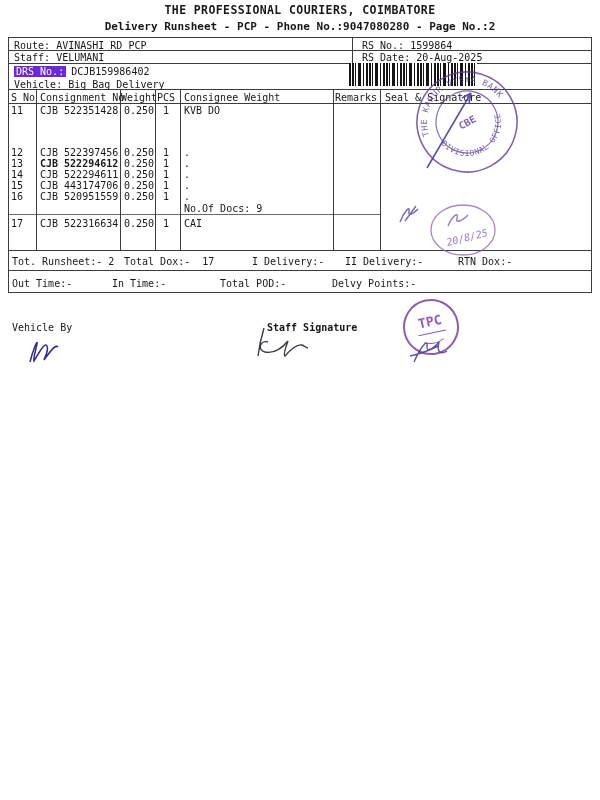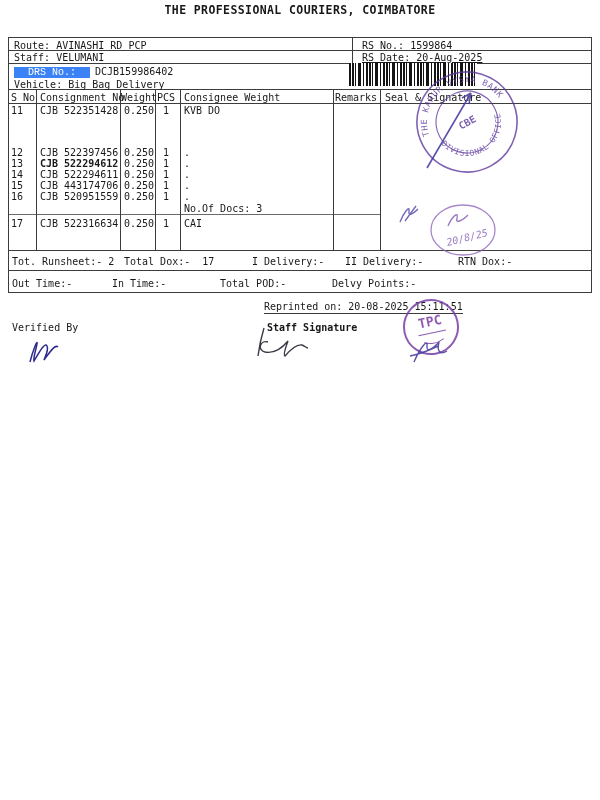--- a/index.html
+++ b/index.html
@@ -10,56 +10,57 @@
     color:#181818; overflow:hidden;
   }
   .t { position:absolute; font-size:10px; line-height:11px; white-space:pre; }
   .bold { font-weight:bold; }
   .center { left:0; width:100%; text-align:center; }
   .title { top:5px; font-size:11.5px; letter-spacing:.4px; }
   .subtitle { top:21px; font-size:11px; }
   .hl { position:absolute; height:0; border-top:1px solid #3c3c3c; }
   .hl.light { border-top-color:#6a6a6a; }
   .vl { position:absolute; width:0; border-left:1px solid #3c3c3c; }
-  .inv { background:#3b82f6; color:#fff; padding:0 14px;font-family:Liberation Mono, monospace; }
+  .inv { background:#6d28d9; color:#fff; padding:0 2px; }
   .drsval { margin-left:5px; }
   .barcode {
     position:absolute; left:349px; top:63px; width:128px; height:23px;
     background:repeating-linear-gradient(90deg,
       #141414 0 2px, #fff 2px 3px, #141414 3px 5px, #fff 5px 6px,
       #141414 6px 7px, #fff 7px 9px, #141414 9px 12px, #fff 12px 14px,
       #141414 14px 15px, #fff 15px 17px);
   }
   .ul { border-bottom:1px solid #3c3c3c; padding-bottom:1px; }
   .overlay { position:absolute; left:0; top:0; pointer-events:none; }
 </style>
 </head>
 <body>
 
 <div class="sheet">
 
   <div class="t center title bold">THE PROFESSIONAL COURIERS, COIMBATORE</div>
+  <div class="t center subtitle bold">Delivery Runsheet - PCP - Phone No.:9047080280 - Page No.:2</div>
 
   <div class="hl" style="left:8px; top:37px; width:584px;"></div>
   <div class="hl" style="left:8px; top:50px; width:584px;"></div>
   <div class="hl" style="left:8px; top:63px; width:584px;"></div>
   <div class="hl" style="left:8px; top:89px; width:584px;"></div>
   <div class="hl" style="left:8px; top:103px; width:584px;"></div>
   <div class="hl light" style="left:8px; top:214px; width:372px;"></div>
   <div class="hl" style="left:8px; top:250px; width:584px;"></div>
   <div class="hl" style="left:8px; top:270px; width:584px;"></div>
   <div class="hl" style="left:8px; top:292px; width:584px;"></div>
   <div class="vl" style="left:8px; top:37px; height:255px;"></div>
   <div class="vl" style="left:591px; top:37px; height:255px;"></div>
   <div class="vl" style="left:352px; top:37px; height:26px;"></div>
 
   <div class="t" style="left:14px; top:40px;">Route: AVINASHI RD PCP</div>
   <div class="t" style="left:362px; top:40px;">RS No.: 1599864</div>
   <div class="t" style="left:14px; top:52px;">Staff: VELUMANI</div>
-  <div class="t" style="left:362px; top:52px;text-decoration:underline;">RS Date: 20-Aug-2025</div>
+  <div class="t" style="left:362px; top:52px;">RS Date: 20-Aug-2025</div>
   <div class="t" style="left:14px; top:66px;"><span class="inv">DRS No.:</span><span class="drsval">DCJB159986402</span></div>
   <div class="barcode"></div>
   <div class="t" style="left:14px; top:79px;">Vehicle: Big Bag Delivery</div>
 
   <div class="vl" style="left:36px; top:89px; height:161px;"></div>
   <div class="vl" style="left:120px; top:89px; height:161px;"></div>
   <div class="vl" style="left:155px; top:89px; height:161px;"></div>
   <div class="vl" style="left:180px; top:89px; height:161px;"></div>
   <div class="vl" style="left:333px; top:89px; height:161px;"></div>
   <div class="vl" style="left:380px; top:89px; height:161px;"></div>
@@ -101,42 +102,41 @@
   <div class="t" style="left:124px; top:180px;">0.250</div>
   <div class="t" style="left:163px; top:180px;">1</div>
   <div class="t" style="left:184px; top:180px;">.</div>
 
   <div class="t" style="left:11px;  top:191px;">16</div>
   <div class="t" style="left:40px;  top:191px;">CJB 520951559</div>
   <div class="t" style="left:124px; top:191px;">0.250</div>
   <div class="t" style="left:163px; top:191px;">1</div>
   <div class="t" style="left:184px; top:191px;">.</div>
 
-  <div class="t" style="left:184px; top:203px;">No.Of Docs: 3</div>
+  <div class="t" style="left:184px; top:203px;">No.Of Docs: 9</div>
 
   <div class="t" style="left:11px;  top:218px;">17</div>
   <div class="t" style="left:40px;  top:218px;">CJB 522316634</div>
   <div class="t" style="left:124px; top:218px;">0.250</div>
   <div class="t" style="left:163px; top:218px;">1</div>
   <div class="t" style="left:184px; top:218px;">CAI</div>
 
   <div class="t" style="left:12px;  top:256px;">Tot. Runsheet:- 2</div>
   <div class="t" style="left:124px; top:256px;">Total Dox:-  17</div>
   <div class="t" style="left:252px; top:256px;">I Delivery:-</div>
   <div class="t" style="left:345px; top:256px;">II Delivery:-</div>
   <div class="t" style="left:458px; top:256px;">RTN Dox:-</div>
 
   <div class="t" style="left:12px;  top:278px;">Out Time:-</div>
   <div class="t" style="left:112px; top:278px;">In Time:-</div>
   <div class="t" style="left:220px; top:278px;">Total POD:-</div>
   <div class="t" style="left:332px; top:278px;">Delvy Points:-</div>
 
-  <div class="t ul" style="left:264px; top:301px;">Reprinted on: 20-08-2025 15:11:51</div>
 
-  <div class="t" style="left:12px;  top:322px;">Verified By</div>
+  <div class="t" style="left:12px;  top:322px;">Vehicle By</div>
   <div class="t bold" style="left:267px; top:322px;">Staff Signature</div>
 
   <svg class="overlay" width="600" height="800" viewBox="0 0 600 800">
     <defs>
       <path id="arcTop" d="M -40 0 A 40 40 0 0 1 40 0"></path>
       <path id="arcBot" d="M -34 0 A 34 34 0 0 0 34 0"></path>
     </defs>
 
     <g transform="translate(467,122) rotate(-28)" opacity="0.8">
       <circle r="50" fill="none" stroke="#5e3a9e" stroke-width="1.6"></circle>

